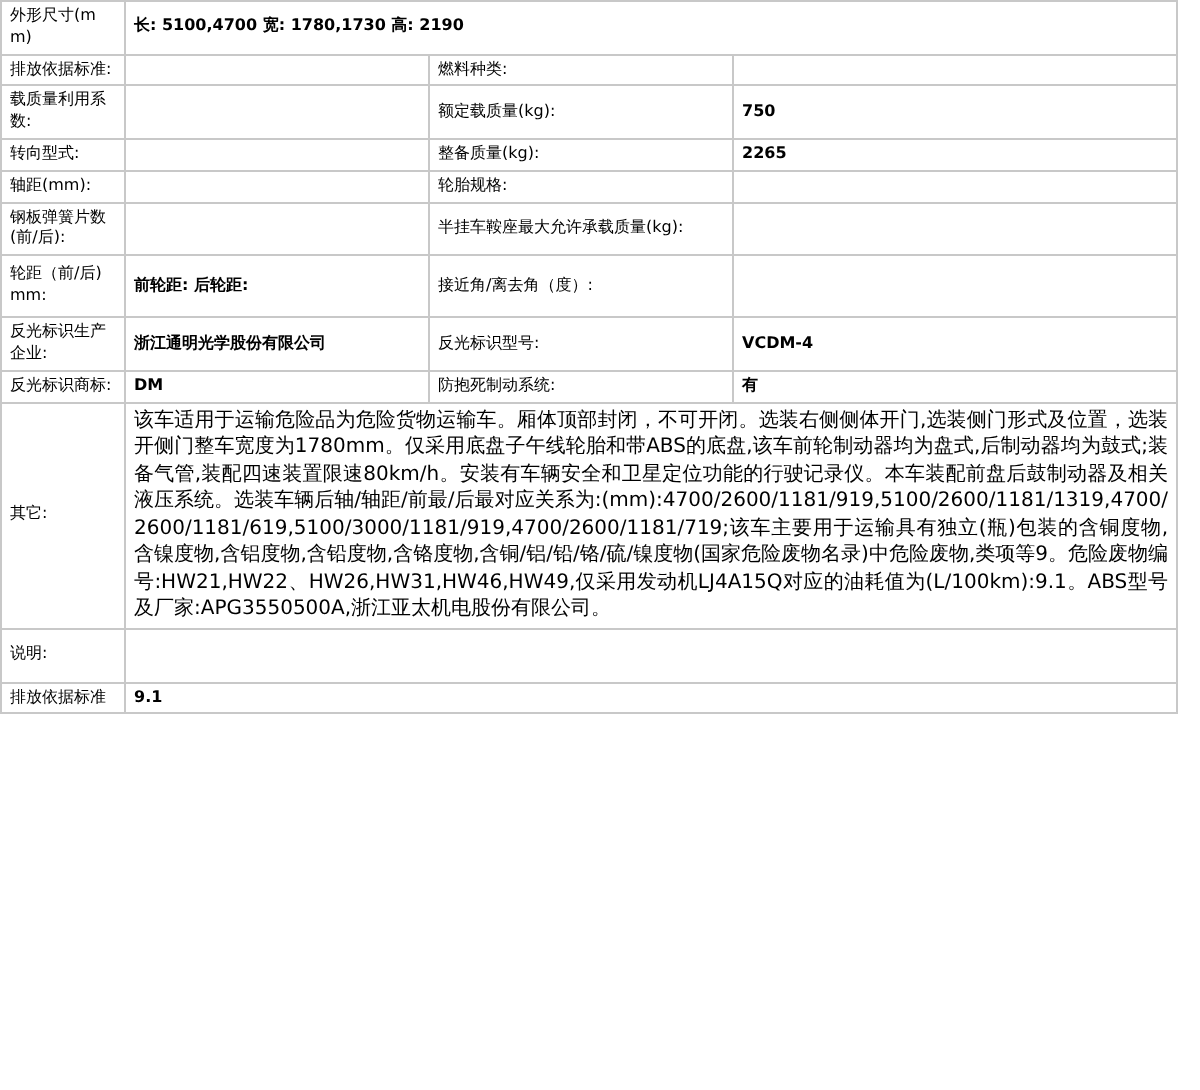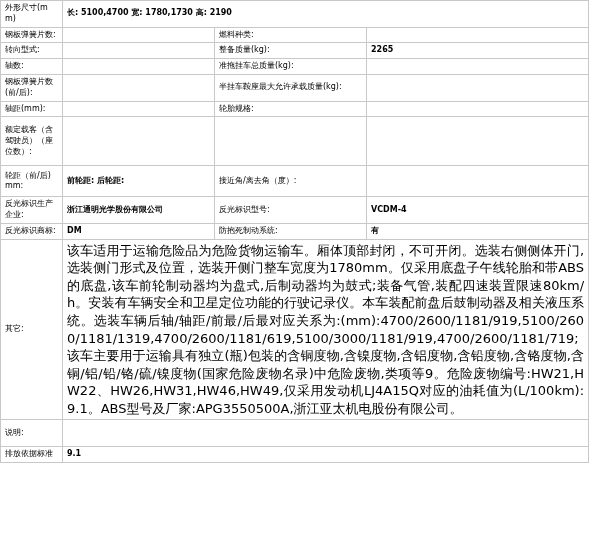--- a/index.html
+++ b/index.html
@@ -40,21 +40,21 @@
     width: 222px;
   }
   .lbl {
     font-size: 8px;
   }
   .val {
     font-size: 8px;
     font-weight: bold;
   }
   .note-cell {
-    font-size: 13px;
+    font-size: 10px;
     line-height: 1.5;
     text-align: justify;
     vertical-align: top;
     padding: 3px 4px;
   }
   .vmid { vertical-align: middle; }
 </style>
 </head>
 <body>
 
@@ -67,63 +67,57 @@
   </colgroup>
   <tbody>
 
     <tr>
       <td class="lbl vmid">外形尺寸(mm)</td>
       <td class="val vmid" colspan="3">长: 5100,4700 宽: 1780,1730 高: 2190</td>
     </tr>
 
 
     <tr>
-      <td class="lbl vmid">钢板弹簧片数:</td>
+      <td class="lbl vmid">排放依据标准:</td>
       <td class="val vmid"></td>
       <td class="lbl vmid">燃料种类:</td>
       <td class="val vmid"></td>
     </tr>
 
 
+    <tr>
+      <td class="lbl vmid">载质量利用系数:</td>
+      <td class="val vmid"></td>
+      <td class="lbl vmid">额定载质量(kg):</td>
+      <td class="val vmid">750</td>
+    </tr>
 
     <tr>
       <td class="lbl vmid">转向型式:</td>
       <td class="val vmid"></td>
       <td class="lbl vmid">整备质量(kg):</td>
       <td class="val vmid">2265</td>
     </tr>
 
+
     <tr>
-      <td class="lbl vmid">轴数:</td>
+      <td class="lbl vmid">轴距(mm):</td>
       <td class="val vmid"></td>
-      <td class="lbl vmid">准拖挂车总质量(kg):</td>
+      <td class="lbl vmid">轮胎规格:</td>
       <td class="val vmid"></td>
     </tr>
 
     <tr>
       <td class="lbl vmid">钢板弹簧片数(前/后):</td>
       <td class="val vmid"></td>
       <td class="lbl vmid">半挂车鞍座最大允许承载质量(kg):</td>
       <td class="val vmid"></td>
     </tr>
 
-    <tr>
-      <td class="lbl vmid">轴距(mm):</td>
-      <td class="val vmid"></td>
-      <td class="lbl vmid">轮胎规格:</td>
-      <td class="val vmid"></td>
-    </tr>
 
-
-    <tr>
-      <td class="lbl vmid" style="height:44px">额定载客（含驾驶员）（座位数）:</td>
-      <td class="val vmid"></td>
-      <td class="lbl vmid"></td>
-      <td class="val vmid"></td>
-    </tr>
 
     <tr>
       <td class="lbl vmid" style="height:26px">轮距（前/后)mm:</td>
       <td class="val vmid">前轮距: 后轮距:</td>
       <td class="lbl vmid">接近角/离去角（度）:</td>
       <td class="val vmid"></td>
     </tr>
 
     <tr>
       <td class="lbl vmid">反光标识生产企业:</td>

